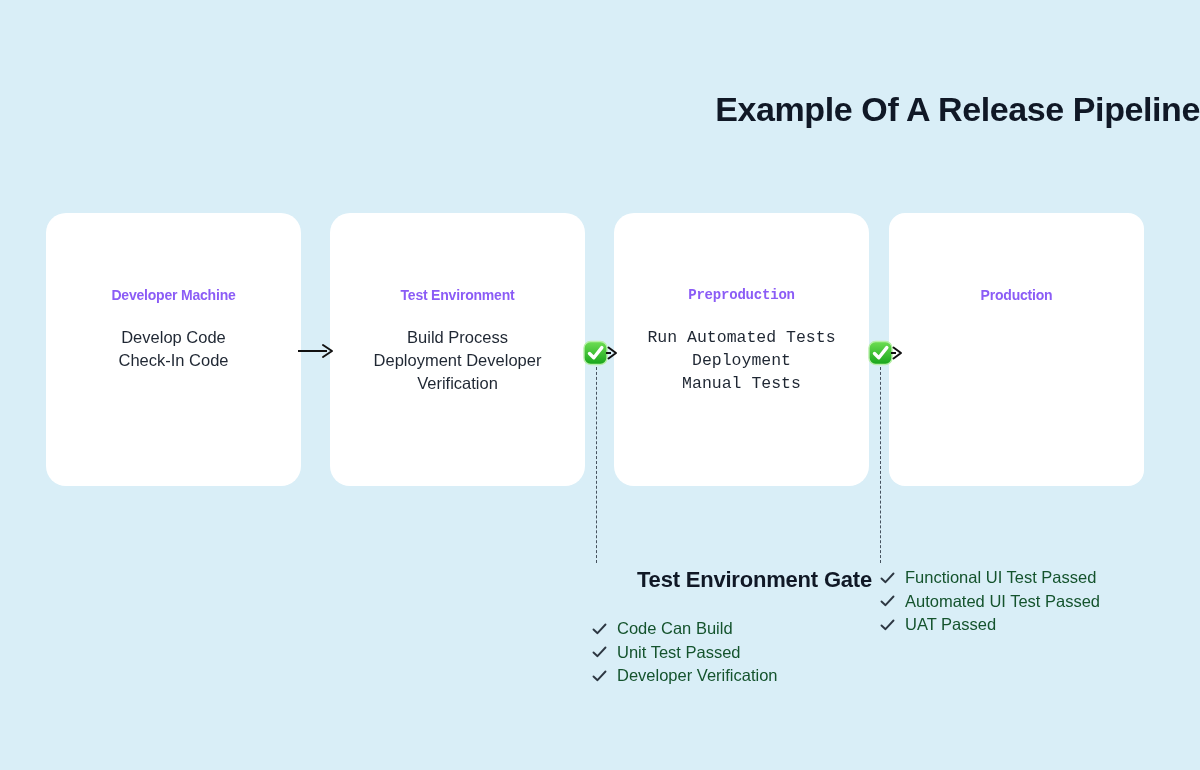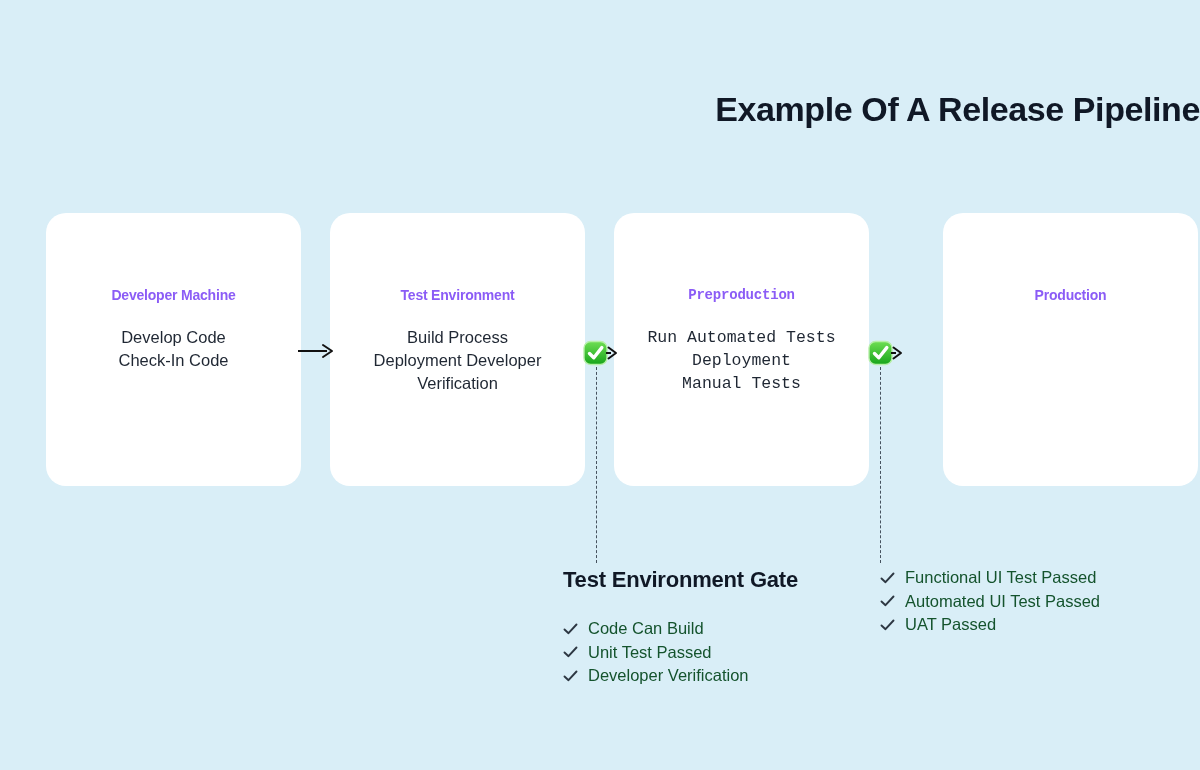--- a/index.html
+++ b/index.html
@@ -24,21 +24,21 @@
     top: 213px;
     width: 255px; height: 273px;
     background: #ffffff;
     border-radius: 20px;
     text-align: center;
     padding-top: 68px;
   }
   .stage-1 { left: 46px; }
   .stage-2 { left: 330px; }
   .stage-3 { left: 614px; font-family: Liberation Mono, monospace; }
-  .stage-4 { left: 943px; }
+  .stage-4 { left: 889px; border-radius: 16px; }
 
   .stage-title {
     font-size: 14px; font-weight: 700;
     letter-spacing: -0.2px;
     color: #8b5cf6;
     line-height: 28px;
     margin-bottom: 17px;
   }
   .stage-steps {
     font-size: 16.5px;
@@ -55,21 +55,21 @@
   .drop-line {
     position: absolute;
     top: 367px;
     width: 0; height: 196px;
     border-left: 1.5px dashed #46525f;
   }
   .drop-line-1 { left: 596px; }
   .drop-line-2 { left: 880px; }
 
   .gate { position: absolute; top: 566px; width: 280px; }
-  .gate-1 { left: 563px; }
+  .gate-1 { left: 592px; text-align: right; }
   .gate-2 { left: 880px; }
   .gate-title {
     font-size: 22px; font-weight: 700;
     letter-spacing: -0.2px;
     color: #101826;
     line-height: 27px;
     margin-bottom: 24px;
   }
   .gate-item {
     display: flex; align-items: center;

